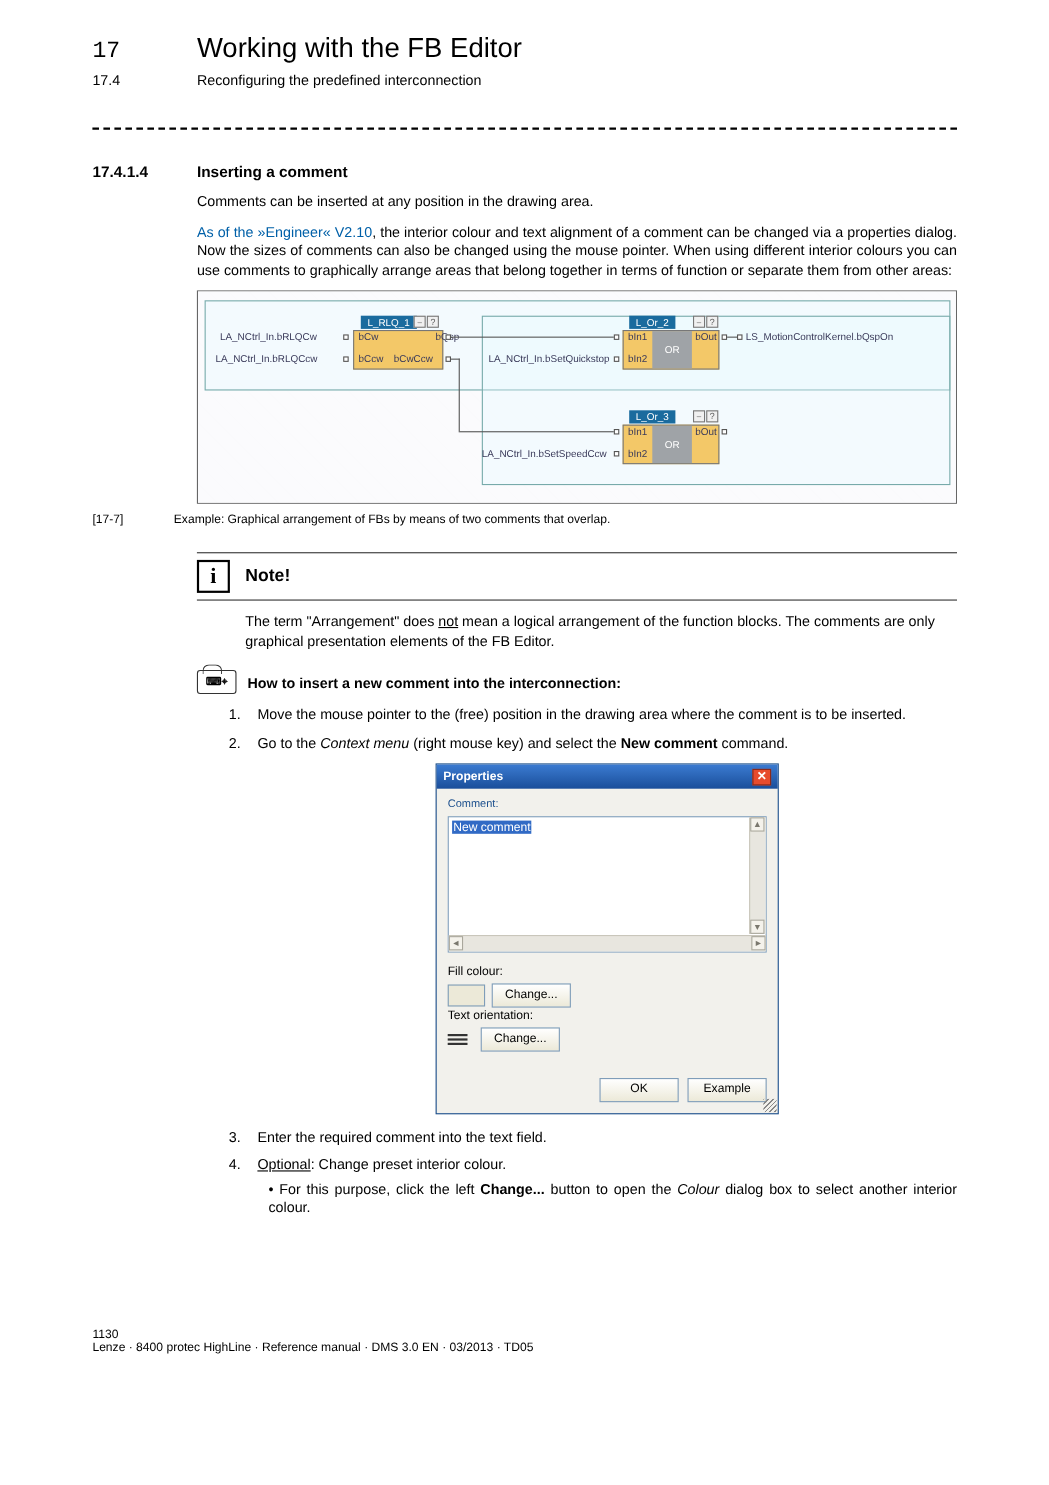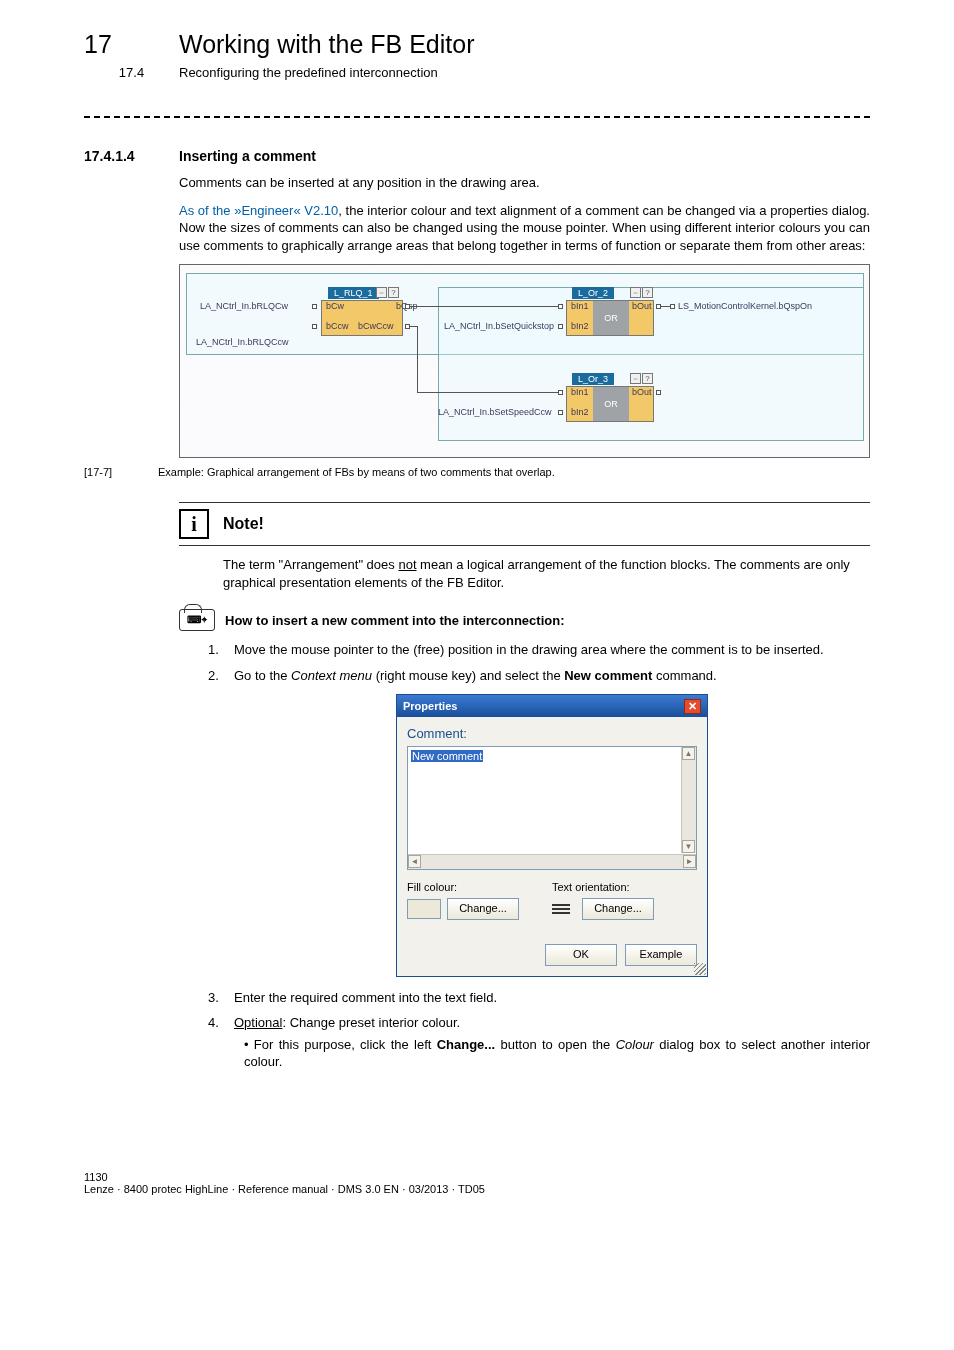--- a/index.html
+++ b/index.html
@@ -6,24 +6,24 @@
   body {
     font-family: "Segoe UI", Tahoma, Arial, sans-serif;
     font-size: 13px;
     color: #000;
     background: #fff;
     width: 954px;
     position: relative;
   }
   .page { padding: 30px 84px 40px 84px; }
   .chapter-row { display: flex; align-items: baseline; }
-  .chapter-num { width: 95px; font-size: 25px; font-weight: 400; }
+  .chapter-num { width: 95px; font-size: 21px; font-weight: 400; font-family: Liberation Mono, monospace; }
   .chapter-title { font-size: 25px; font-weight: 400; }
   .subchapter-row { display: flex; margin-top: 6px; font-size: 13px; }
-  .subchapter-num { width: 95px; text-align: center; }
+  .subchapter-num { width: 95px; }
   .hr-dash { margin: 36px 0 30px 0; border: none; border-top: 2px dashed #000; }
   .sect-row { display: flex; align-items: center; margin-bottom: 10px; }
   .sect-num { width: 95px; font-weight: 700; font-size: 14px; }
   .sect-title { font-weight: 700; font-size: 14px; }
   .body-indent { margin-left: 95px; }
   .para { margin-bottom: 10px; line-height: 1.35; text-align: justify; }
   .blue { color: #0060a8; }
   .figwrap { margin: 8px 0 8px 95px; border: 1px solid #666; background: #fff; }
   .fb-area { position: relative; height: 192px; background: repeating-linear-gradient(45deg,#fbfbfd 0,#fbfbfd 12px,#fafafc 12px,#fafafc 13px); overflow: hidden; font-family: Tahoma, Arial, sans-serif; }
   .comment-box { position: absolute; border: 1px solid #7aa; background: rgba(230,250,255,0.35); }
@@ -48,28 +48,28 @@
   .ol > li { list-style: none; margin-bottom: 8px; line-height: 1.35; position: relative; text-align: justify; }
   .ol > li::before { counter-increment: step; content: counter(step) "."; position: absolute; left: -26px; }
   .sub-bullet { margin-top: 4px; margin-left: 10px; }
   .sub-bullet::before { content: "• "; }
   .underline { text-decoration: underline; }
   .dialog-wrap { margin: 10px auto 12px auto; width: 312px; }
   .dlg { border: 1px solid #1a4e8c; background: #f2f1ec; font-family: Tahoma, Arial, sans-serif; }
   .dlg-title { height: 22px; background: linear-gradient(#3b7bd1,#1a4e9a); color: #fff; font-size: 11px; font-weight: 700; padding: 3px 6px; display: flex; justify-content: space-between; align-items: center; }
   .dlg-close { width: 17px; height: 15px; background: #e74b2d; border: 1px solid #8a2a1a; color: #fff; font-size: 11px; text-align: center; line-height: 12px; font-weight: 700; }
   .dlg-body { padding: 8px 10px 10px 10px; }
-  .dlg-lbl { font-size: 13px; color: #1a4e8c; margin-bottom: 3px; }
+  .dlg-lbl { font-size: 10px; color: #1a4e8c; margin-bottom: 3px; }
   .ta-wrap { position: relative; }
   .ta { width: 100%; height: 124px; border: 1px solid #7f9db9; background: #fff; font-size: 11px; padding: 2px 3px; resize: none; }
   .sel { background: #316ac5; color: #fff; padding: 0 1px; }
   .sb-v { position:absolute; right:1px; top:1px; width:15px; bottom:17px; background:#e8e6df; border-left:1px solid #c9c6bb; }
   .sb-h { position:absolute; left:1px; right:1px; bottom:1px; height:15px; background:#e8e6df; border-top:1px solid #c9c6bb; }
   .sb-btn { width:13px; height:13px; border:1px solid #a9a79c; background:#f4f2eb; font-size:8px; text-align:center; line-height:11px; color:#7a786e; position:absolute; }
-  .opt-row { display: flex; margin-top: 10px; font-size: 11px; }
+  .opt-row { display: flex; margin-top: 10px; font-size: 11px; flex-direction: column; }
   .opt-col { flex: 1; }
   .fill-group { display:flex; align-items:center; gap:6px; margin-top:3px;}
   .swatch { width: 34px; height: 20px; border: 1px solid #7f9db9; background: #ece9d8; }
   .btn { height: 22px; min-width: 72px; border: 1px solid #7f9db9; background: linear-gradient(#fff,#ece9d8); font-size: 11px; display:inline-flex; align-items:center; justify-content:center; padding: 0 10px; }
   .orient-ic { width:18px; height:16px; display:inline-flex; flex-direction:column; justify-content:center; gap:2px; margin-right:6px; vertical-align:middle;}
   .orient-ic span { height:2px; background:#333; }
   .dlg-foot { display:flex; justify-content:flex-end; gap:8px; padding: 14px 10px 10px 10px; }
   .resize-grip { position:absolute; right:2px; bottom:2px; width:12px; height:12px; background: repeating-linear-gradient(135deg,#888 0,#888 1px,transparent 1px,transparent 3px); }
   .dlg-outer { position: relative; }
   .footer { display: flex; justify-content: space-between; margin: 100px 0 0 0; font-size: 11px; flex-direction: column; }
@@ -111,21 +111,21 @@
       <div class="fb-icons" style="left:196px; top:22px;">
         <div class="fb-ic">⎯</div>
         <div class="fb-ic">?</div>
       </div>
       <div class="fb-block" style="left:141px; top:35px; width:82px; height:36px;"></div>
       <span class="port-lbl" style="left:146px; top:36px;">bCw</span>
       <span class="port-lbl" style="left:146px; top:56px;">bCcw</span>
       <span class="port-lbl" style="left:192px; top:36px;padding-left:24px;">bQsp</span>
       <span class="port-lbl" style="left:178px; top:56px;">bCwCcw</span>
       <span class="port-lbl" style="left:20px; top:36px;">LA_NCtrl_In.bRLQCw</span>
-      <span class="port-lbl" style="left:16px; top:72px;">LA_NCtrl_In.bRLQCcw</span>
+      <span class="port-lbl" style="left:16px; top:56px;">LA_NCtrl_In.bRLQCcw</span>
       <div class="pin" style="left:132px; top:39px;"></div>
       <div class="pin" style="left:132px; top:59px;"></div>
       <div class="pin" style="left:225px; top:39px;"></div>
       <div class="pin" style="left:225px; top:59px;"></div>
 
       <div class="fb-title" style="left:392px; top:22px;">L_Or_2</div>
       <div class="fb-icons" style="left:450px; top:22px;">
         <div class="fb-ic">⎯</div>
         <div class="fb-ic">?</div>
       </div>

